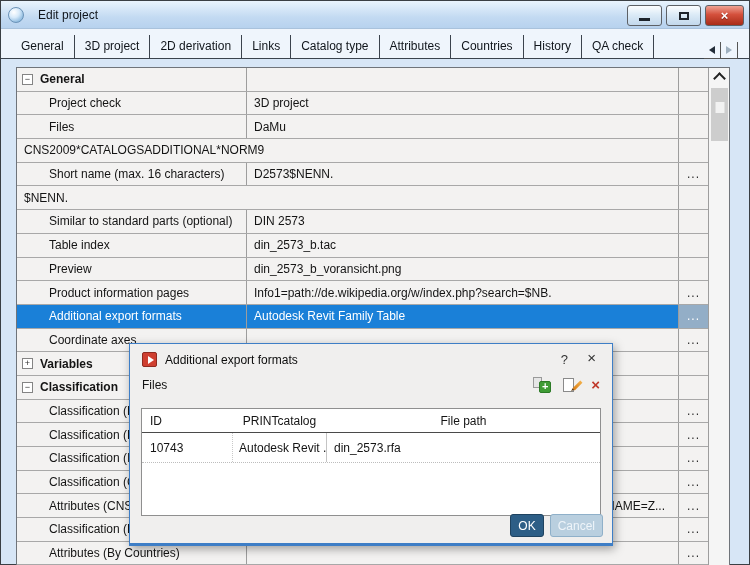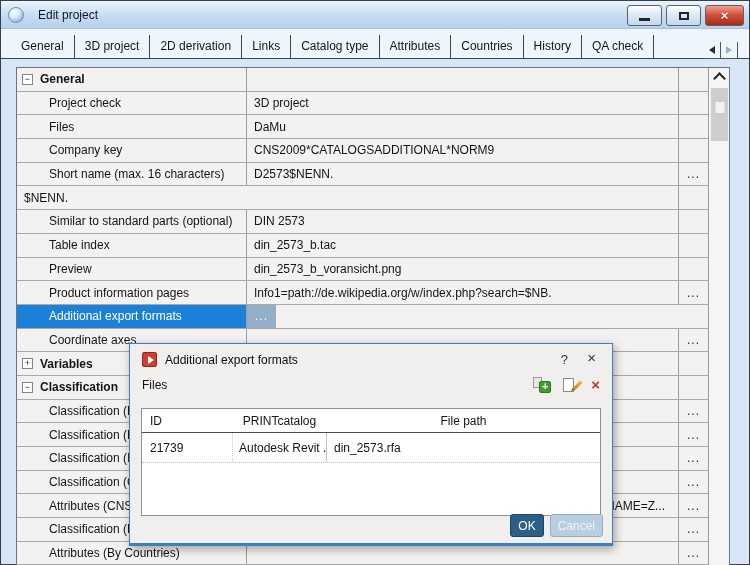--- a/index.html
+++ b/index.html
@@ -172,23 +172,20 @@
           <div class="cell-btn"></div>
         </div>
         <div class="grid-row">
           <div class="cell-name">
             <span class="lbl">Files</span>
           </div>
           <div class="cell-value">DaMu</div>
           <div class="cell-btn"></div>
         </div>
         <div class="grid-row">
-          <div class="cell-name">
-            <span class="lbl">Company key</span>
-          </div>
           <div class="cell-value">CNS2009*CATALOGSADDITIONAL*NORM9</div>
           <div class="cell-btn"></div>
         </div>
         <div class="grid-row">
           <div class="cell-name">
             <span class="lbl">Short name (max. 16 characters)</span>
           </div>
           <div class="cell-value">D2573$NENN.</div>
           <div class="cell-btn">
             <span class="more-btn">...</span>
@@ -225,20 +222,21 @@
           </div>
           <div class="cell-value">Info1=path://de.wikipedia.org/w/index.php?search=$NB.</div>
           <div class="cell-btn">
             <span class="more-btn">...</span>
           </div>
         </div>
         <div class="grid-row selected">
           <div class="cell-name">
             <span class="lbl">Additional export formats</span>
           </div>
+          <div class="cell-value">Autodesk Revit Family Table</div>
           <div class="cell-btn">
             <span class="more-btn">...</span>
           </div>
         </div>
         <div class="grid-row">
           <div class="cell-name">
             <span class="lbl">Coordinate axes</span>
           </div>
           <div class="cell-value"></div>
           <div class="cell-btn">
@@ -359,21 +357,21 @@
       </span>
     </div>
     <div class="dlg-table">
       <div class="dt-header">
           <div class="dcol-id">ID</div>
           <div class="dcol-desc">PRINTcatalog</div>
           <div class="dcol-path">File path</div>
         </div>
       <div>
           <div class="dt-row">
-            <div class="dcol-id">21739</div>
+            <div class="dcol-id">10743</div>
             <div class="dcol-desc">Autodesk Revit ...</div>
             <div class="dcol-path">din_2573.rfa</div>
           </div>
         </div>
     </div>
     <div class="dlg-buttons">
       <div class="btn btn-ok">OK</div>
       <div class="btn btn-cancel">Cancel</div>
     </div>
   </div>

